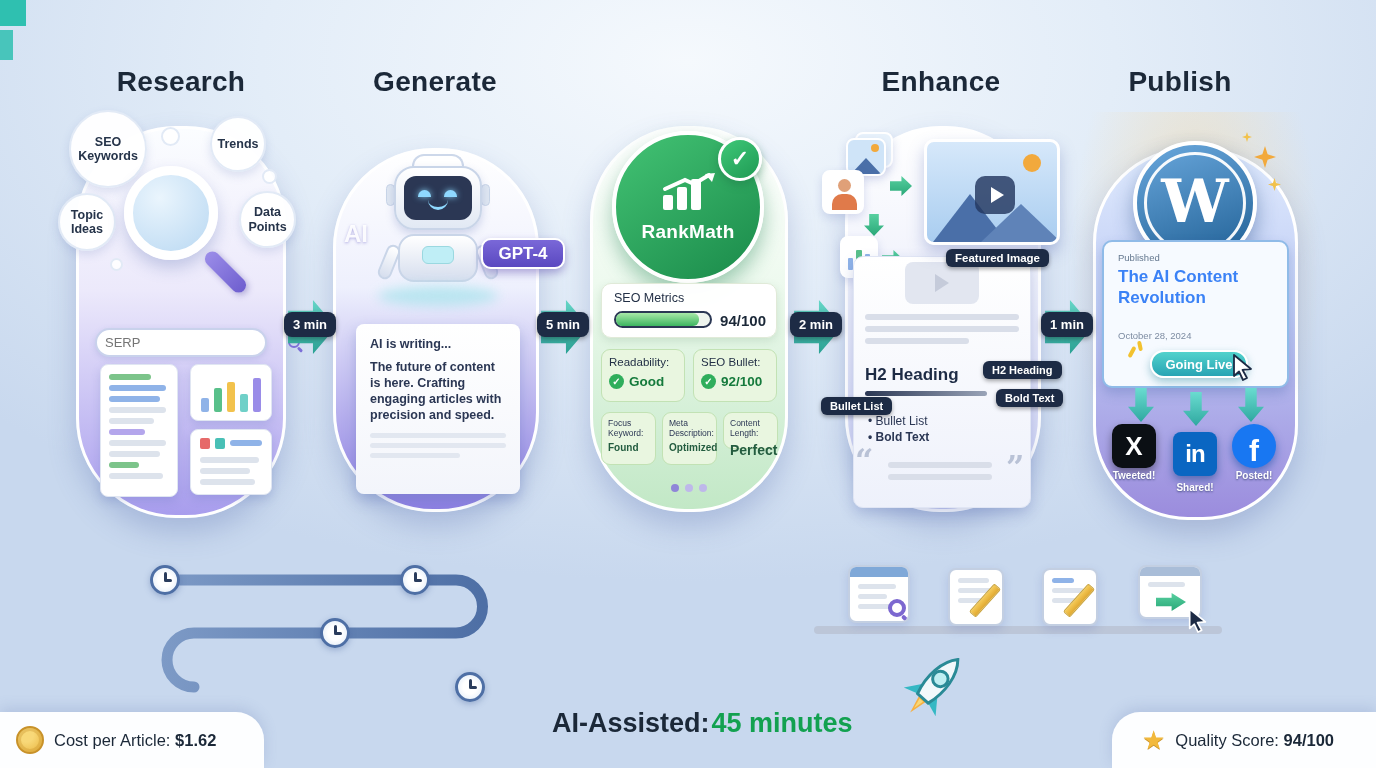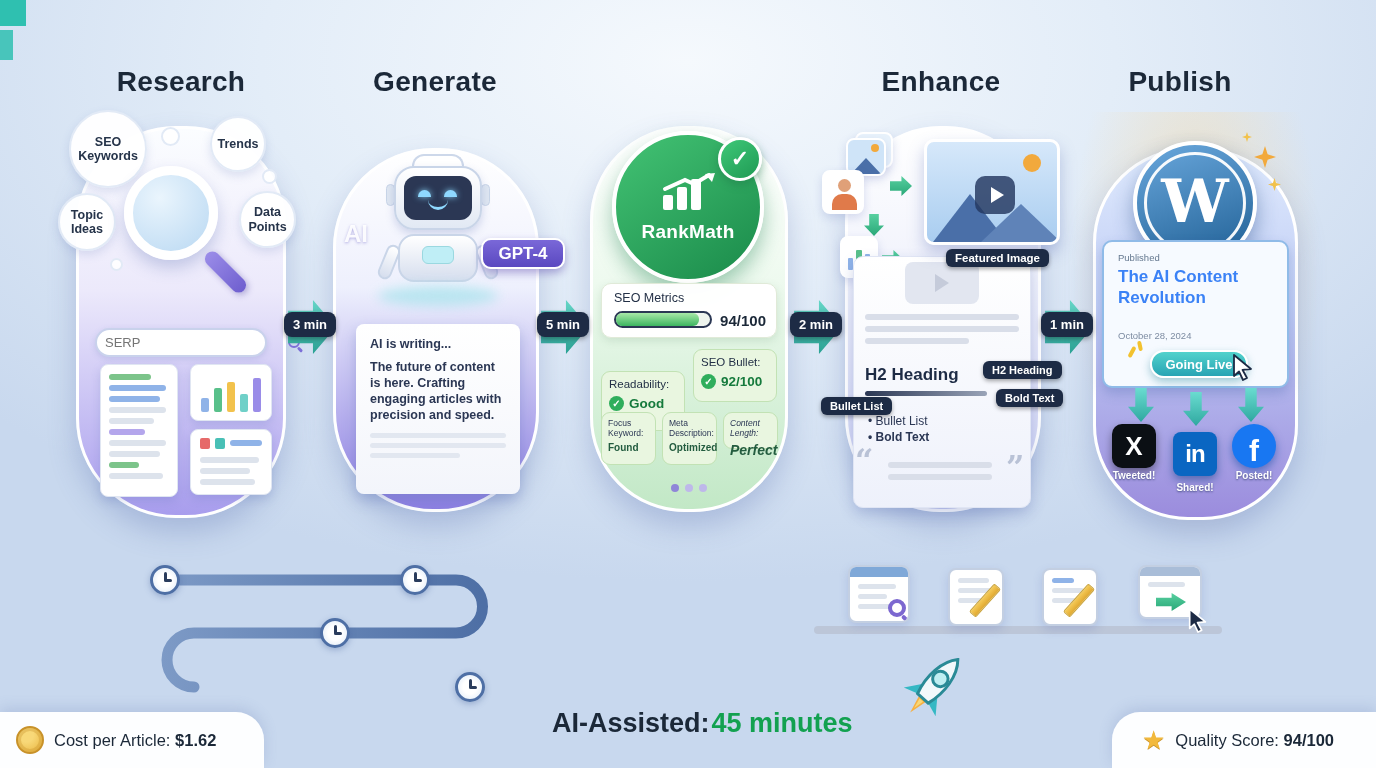--- a/index.html
+++ b/index.html
@@ -194,21 +194,21 @@
 
   <div class="abs" style="left:601px;top:283px;width:176px;height:55px;background:rgba(255,255,255,.97);border:1px solid #e0ead8;
               border-radius:10px;box-shadow:0 3px 8px rgba(90,140,100,.18);z-index:2;">
     <div style="position:absolute;left:12px;top:7px;font-size:12.5px;color:#233046;">SEO Metrics</div>
     <div style="position:absolute;left:12px;top:27px;width:98px;height:17px;border:2px solid #2b3754;border-radius:9px;background:#eef4ee;">
       <div style="width:88%;height:100%;border-radius:6px;background:linear-gradient(180deg,#a8e8a8,#3cb560);"></div>
     </div>
     <div style="position:absolute;right:10px;top:28px;font-size:15px;font-weight:bold;color:#1b2838;">94/100</div>
   </div>
 
-  <div class="mini-card" style="left:601px;top:349px;width:84px;height:60px;margin-top:22px;">
+  <div class="mini-card" style="left:601px;top:349px;width:84px;height:53px;">
     <div style="font-size:11.5px;color:#233046;">Readability:</div>
     <div style="display:flex;align-items:center;gap:5px;margin-top:6px;">
       <span class="check">✓</span>
       <span style="font-size:13.5px;font-weight:bold;color:#157a3c;">Good</span>
     </div>
   </div>
   <div class="mini-card" style="left:693px;top:349px;width:84px;height:53px;">
     <div style="font-size:11.5px;color:#233046;">SEO Bullet:</div>
     <div style="display:flex;align-items:center;gap:5px;margin-top:6px;">
       <span class="check">✓</span>
@@ -217,21 +217,21 @@
   </div>
 
   <div class="mini-card" style="left:601px;top:412px;width:55px;height:53px;padding:5px 6px;">
     <div style="font-size:8.5px;color:#2b3754;line-height:1.2;">Focus Keyword:</div>
     <div style="font-size:10px;font-weight:bold;color:#235c3f;margin-top:4px;">Found</div>
   </div>
   <div class="mini-card" style="left:662px;top:412px;width:55px;height:53px;padding:5px 6px;">
     <div style="font-size:8.5px;color:#2b3754;line-height:1.2;">Meta Description:</div>
     <div style="font-size:10px;font-weight:bold;color:#235c3f;margin-top:4px;">Optimized</div>
   </div>
-  <div class="mini-card" style="left:723px;top:412px;width:55px;height:37px;padding:5px 6px;font-style:italic;">
+  <div class="mini-card" style="left:723px;top:412px;width:55px;height:37px;padding:5px 6px;">
     <div style="font-size:8.5px;color:#2b3754;line-height:1.2;">Content Length:</div>
     <div style="font-size:14px;font-weight:bold;color:#235c3f;margin-top:4px;">Perfect</div>
   </div>
 
   <div class="abs" style="left:671px;top:484px;display:flex;gap:6px;">
     <span style="width:8px;height:8px;border-radius:50%;background:#8f86d8;"></span>
     <span style="width:8px;height:8px;border-radius:50%;background:#beb8ea;"></span>
     <span style="width:8px;height:8px;border-radius:50%;background:#beb8ea;"></span>
   </div>
 

